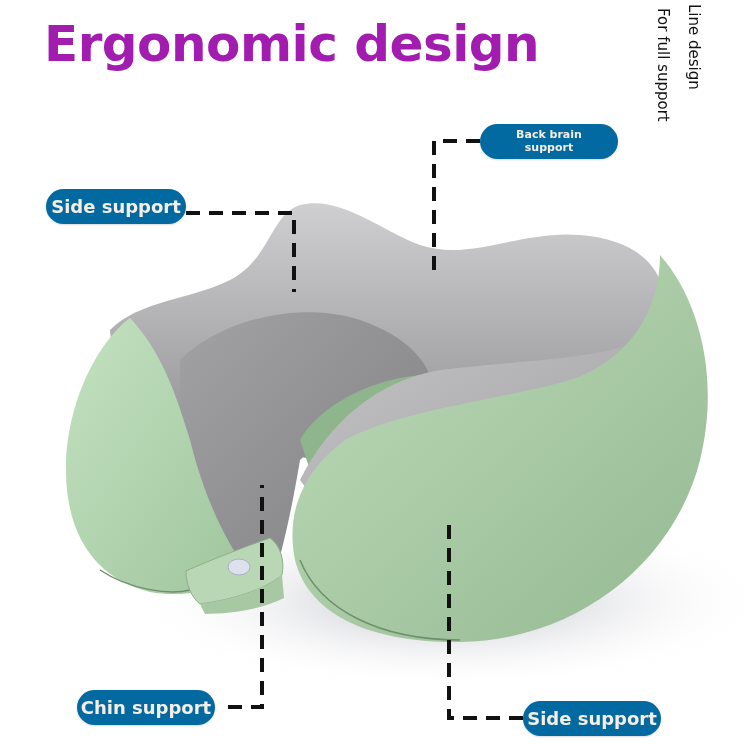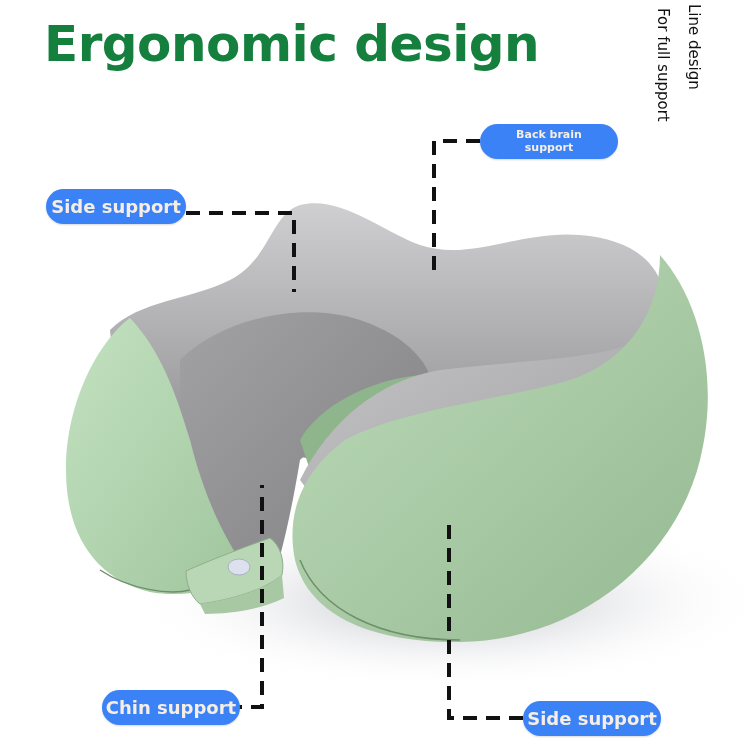--- a/index.html
+++ b/index.html
@@ -5,47 +5,47 @@
     html, body { margin: 0; padding: 0; }
     body {
       width: 750px; height: 750px; overflow: hidden; position: relative;
       background: #ffffff;
       font-family: "DejaVu Sans", sans-serif;
     }
     .title {
       position: absolute; left: 44px; top: 14px;
       font-family: "DejaVu Sans", sans-serif;
       font-weight: bold; font-size: 50px; letter-spacing: -0.5px;
-      color: #15803d; line-height: 1.2;
+      color: #a21caf; line-height: 1.2;
     }
     .vtext {
       position: absolute; top: 4px;
       writing-mode: vertical-rl;
       font-family: "DejaVu Sans", sans-serif;
       font-size: 15px; color: #111; line-height: 1;
     }
     .vtext.line { left: 686px; }
     .vtext.full { left: 655px; top: 8px; }
     .scene { position: absolute; left: 0; top: 0; width: 750px; height: 750px; }
     .pill {
       position: absolute;
-      background: #3b82f6;
+      background: #0369a1;
       color: #f6eee4;
       border-radius: 20px;
       font-family: "DejaVu Sans", sans-serif;
       font-weight: bold;
       display: flex; align-items: center; justify-content: center;
       text-align: center;
       box-shadow: 0 1px 2px rgba(0,0,0,0.15);
     }
     .pill.sm { font-size: 11px; line-height: 1.15; }
     .pill.md { font-size: 18px; }
     .pill-side-top { left: 46px; top: 189px; width: 140px; height: 35px; }
     .pill-back { left: 480px; top: 124px; width: 138px; height: 35px; }
-    .pill-chin { left: 102px; top: 690px; width: 138px; height: 35px; }
+    .pill-chin { left: 77px; top: 690px; width: 138px; height: 35px; }
     .pill-side-bottom { left: 523px; top: 701px; width: 138px; height: 35px; }
   </style>
 </head>
 <body>
 
 <div class="title">Ergonomic design</div>
 
 <div class="vtext line">Line design</div>
 <div class="vtext full">For full support</div>
 

